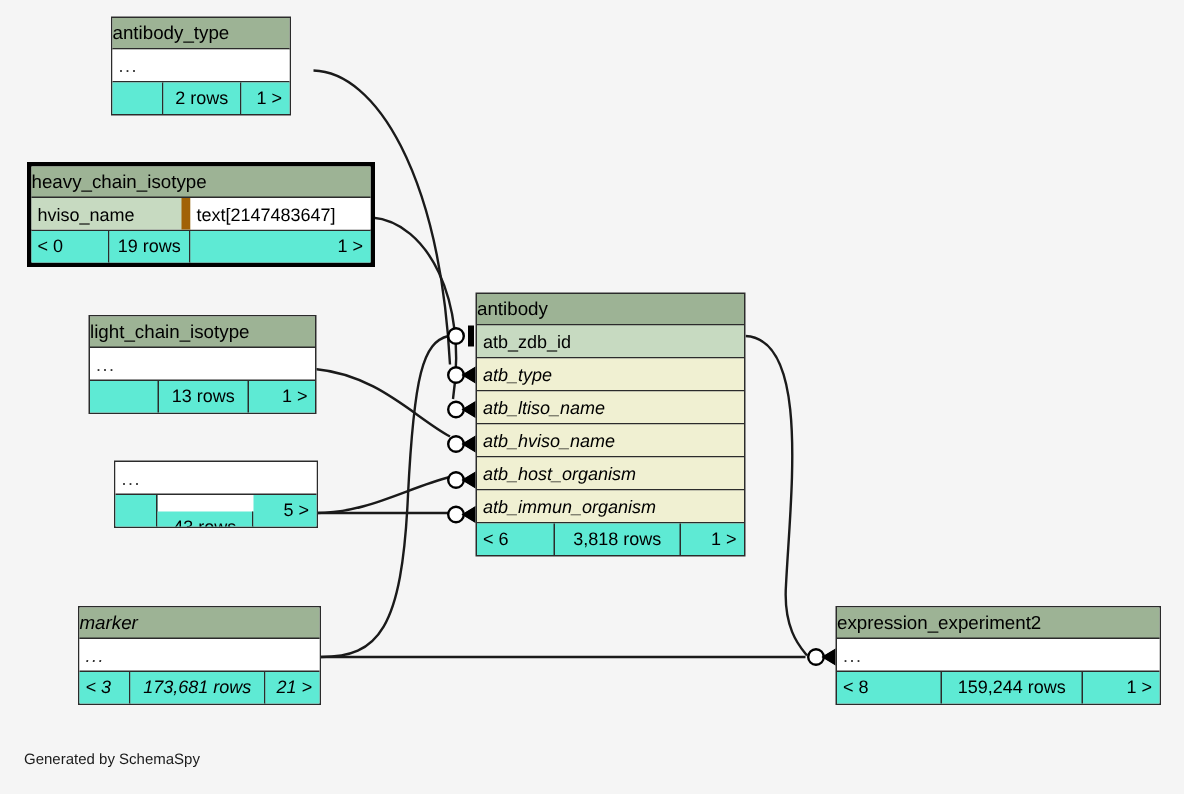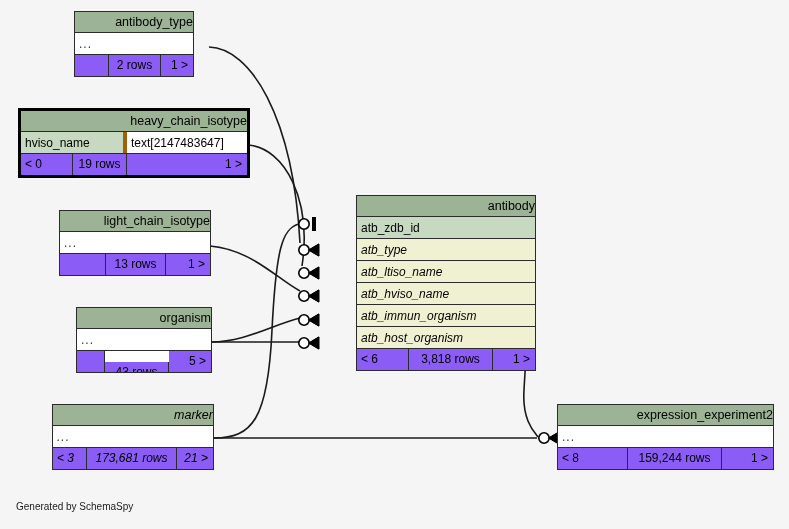--- a/index.html
+++ b/index.html
@@ -36,21 +36,21 @@
     background: #ffffff;
     box-sizing: border-box;
     font-size: 12px;
     color: #000000;
   }
   .node.focus {
     border: 3px solid #000000;
   }
   .node .title {
     background: #9db395;
-    text-align: right;
+    text-align: left;
     font-size: 12.5px;
     line-height: 20px;
     height: 20px;
     border-bottom: 1px solid #2b2b2b;
     white-space: nowrap;
     overflow: hidden;
   }
   .node .col {
     height: 22px;
     line-height: 22px;
@@ -77,21 +77,21 @@
   .node .colsplit {
     display: flex;
     height: 22px;
     border-bottom: 1px solid #2b2b2b;
     box-sizing: border-box;
   }
   .node .colsplit .cname {
     line-height: 22px;
     padding-left: 4px;
     background: #c7dac1;
-    border-right: 4px solid #a16207;
+    border-right: 6px solid #a16207;
     box-sizing: border-box;
     white-space: nowrap;
     overflow: hidden;
   }
   .node .colsplit .ctype {
     line-height: 22px;
     padding-left: 4px;
     background: #ffffff;
     box-sizing: border-box;
     white-space: nowrap;
@@ -103,21 +103,21 @@
   .node .foot {
     display: flex;
     height: 21px;
     box-sizing: border-box;
   }
   .node .foot > div {
     line-height: 21px;
     box-sizing: border-box;
     white-space: nowrap;
     overflow: hidden;
-    background: #8b5cf6;
+    background: #5eead4;
   }
   .node .foot .fl {
     padding-left: 4px;
     border-right: 1px solid #2b2b2b;
     text-align: left;
   }
   .node .foot .fc {
     text-align: center;
     border-right: 1px solid #2b2b2b;
   }
@@ -236,37 +236,36 @@
     <div class="title">light_chain_isotype</div>
     <div class="col ellipsis">...</div>
     <div class="foot">
       <div class="fl" style="width:46px;"></div>
       <div class="fc" style="width:60px;">13 rows</div>
       <div class="fr">1 &gt;</div>
     </div>
   </div>
 
   <div class="node" style="left:76px; top:307px; width:136px;">
-    <div class="title">organism</div>
     <div class="col ellipsis">...</div>
     <div class="foot">
       <div class="fl" style="width:28px;"></div>
       <div class="fc" style="width:64px;margin-top:11px;">43 rows</div>
       <div class="fr">5 &gt;</div>
     </div>
   </div>
 
-  <div class="node" style="left:317px; top:195px; width:180px;margin-left:39px;">
+  <div class="node" style="left:317px; top:195px; width:180px;">
     <div class="title">antibody</div>
     <div class="col pk">atb_zdb_id</div>
     <div class="col fk">atb_type</div>
     <div class="col fk">atb_ltiso_name</div>
     <div class="col fk">atb_hviso_name</div>
+    <div class="col fk">atb_host_organism</div>
     <div class="col fk">atb_immun_organism</div>
-    <div class="col fk">atb_host_organism</div>
     <div class="foot">
       <div class="fl" style="width:52px;">&lt; 6</div>
       <div class="fc" style="width:84px;">3,818 rows</div>
       <div class="fr">1 &gt;</div>
     </div>
   </div>
 
   <div class="node" style="left:52px; top:404px; width:162px;font-style:italic;">
     <div class="title">marker</div>
     <div class="col ellipsis">...</div>

